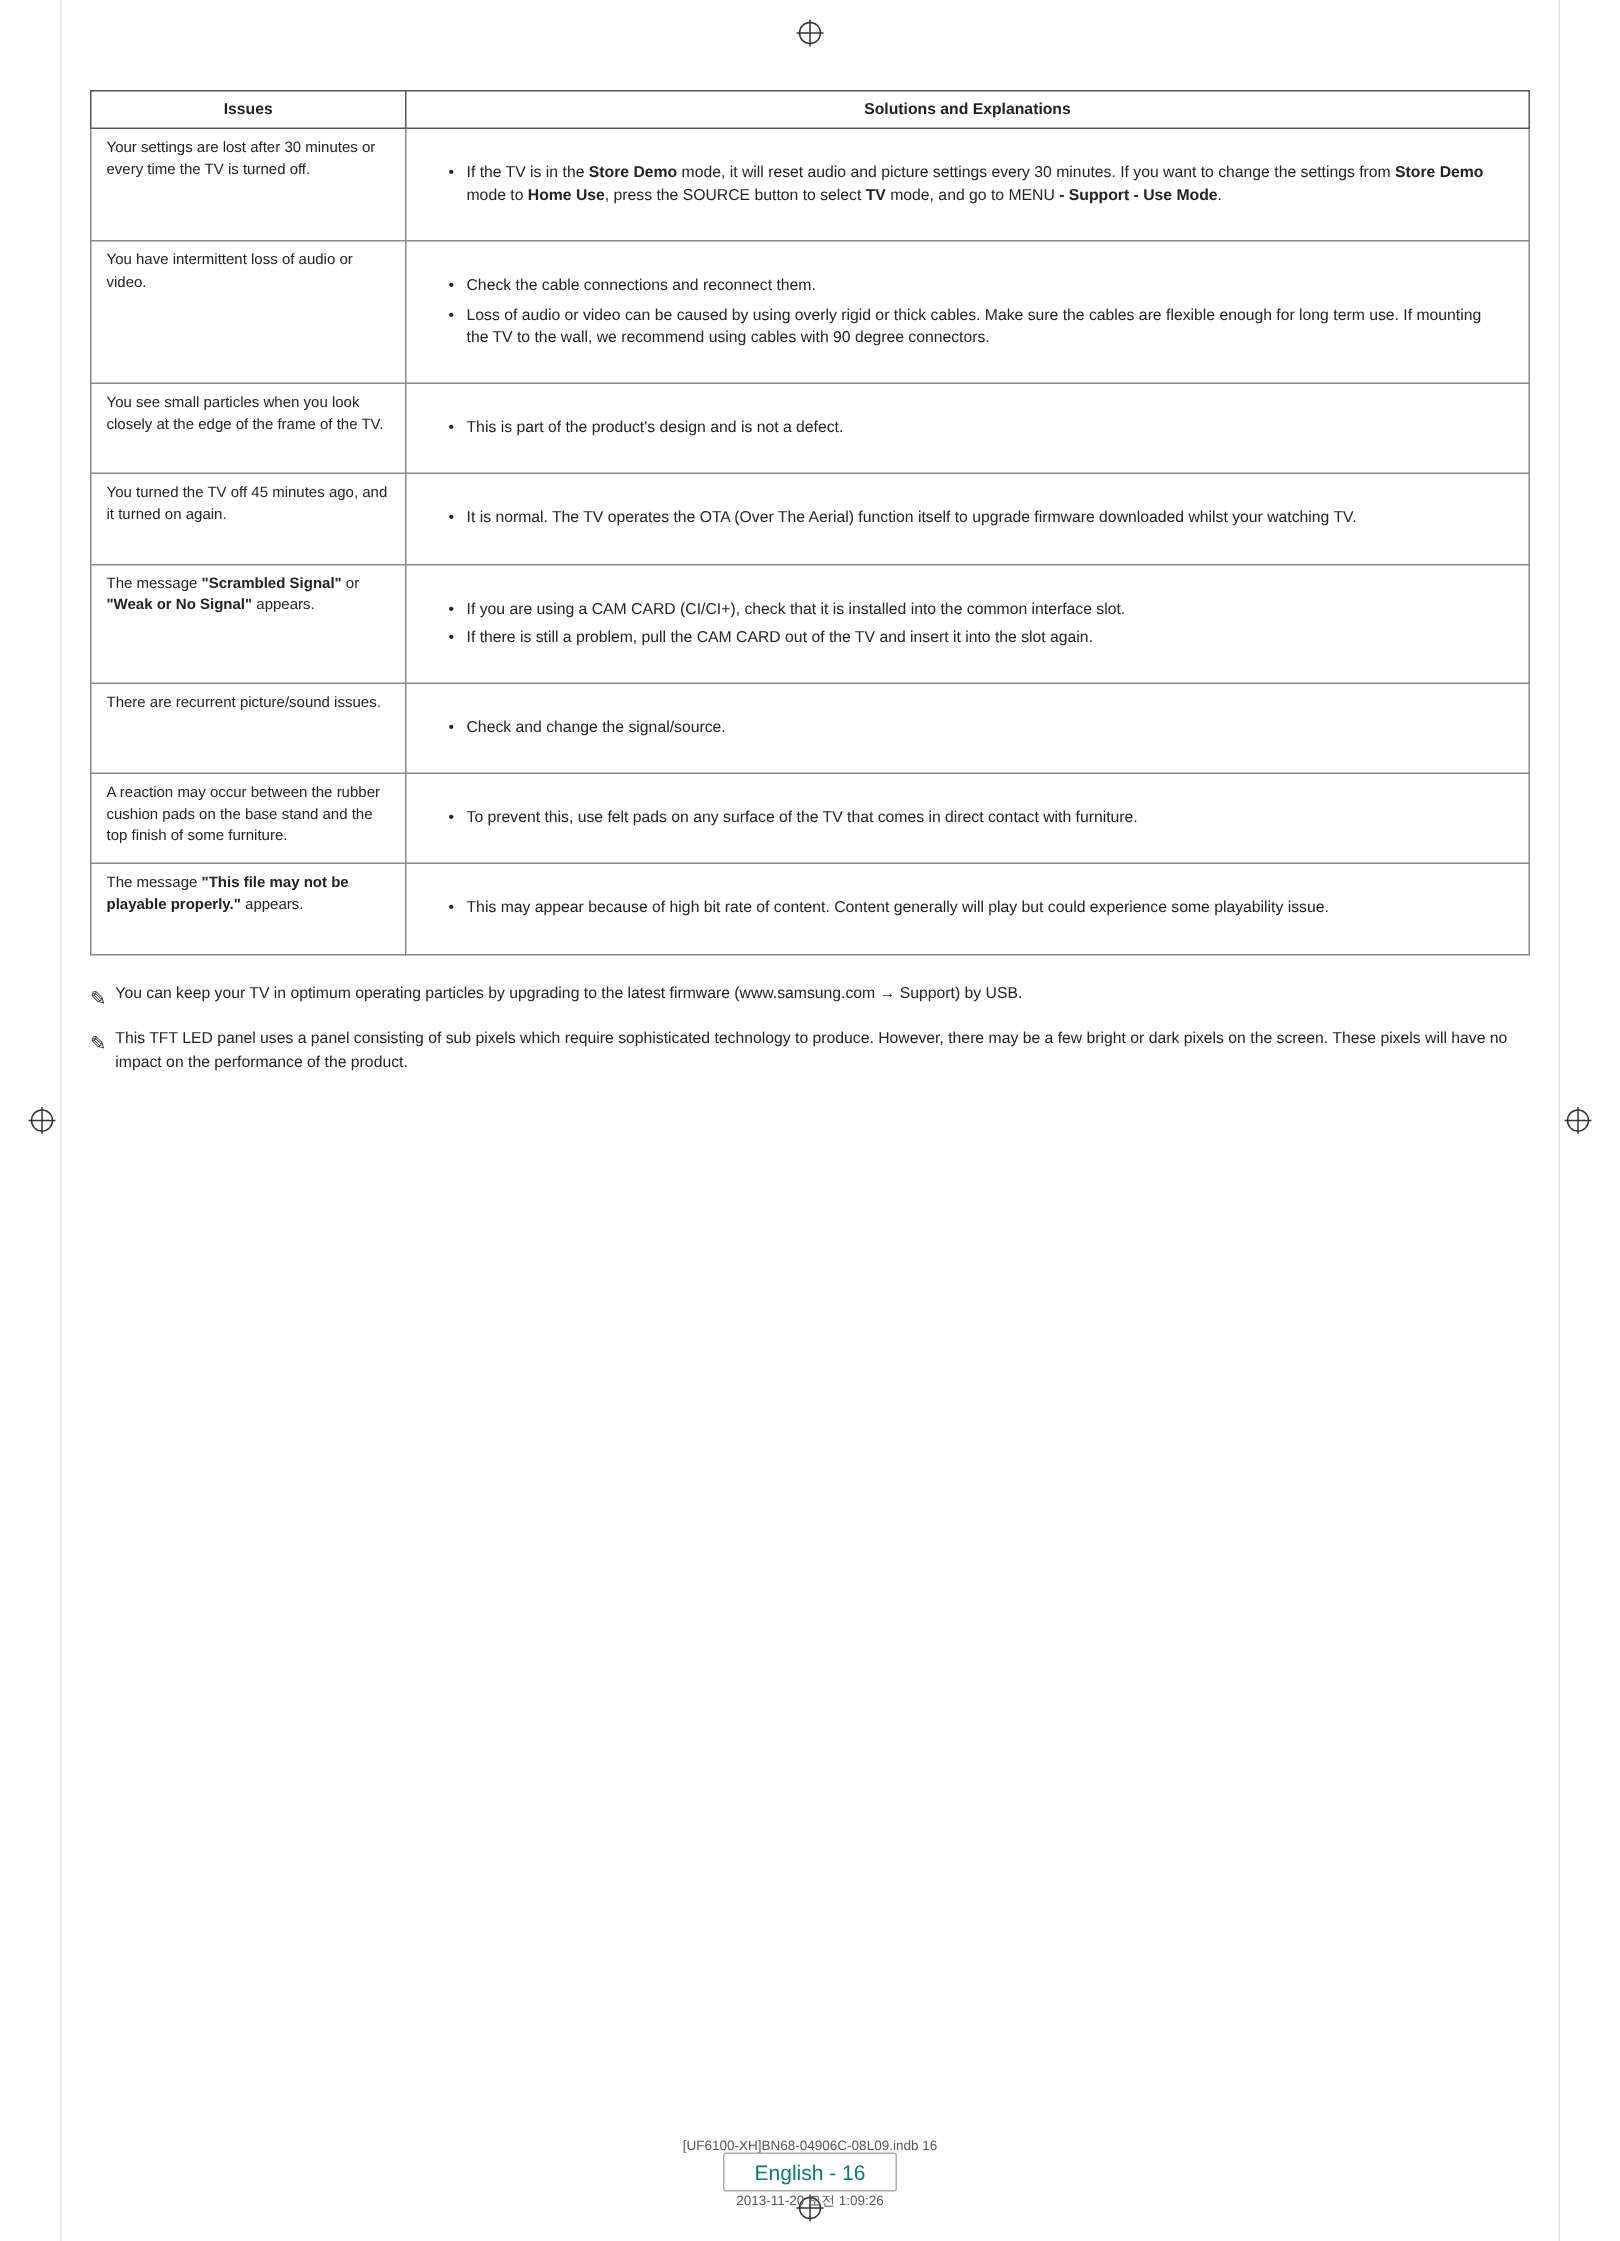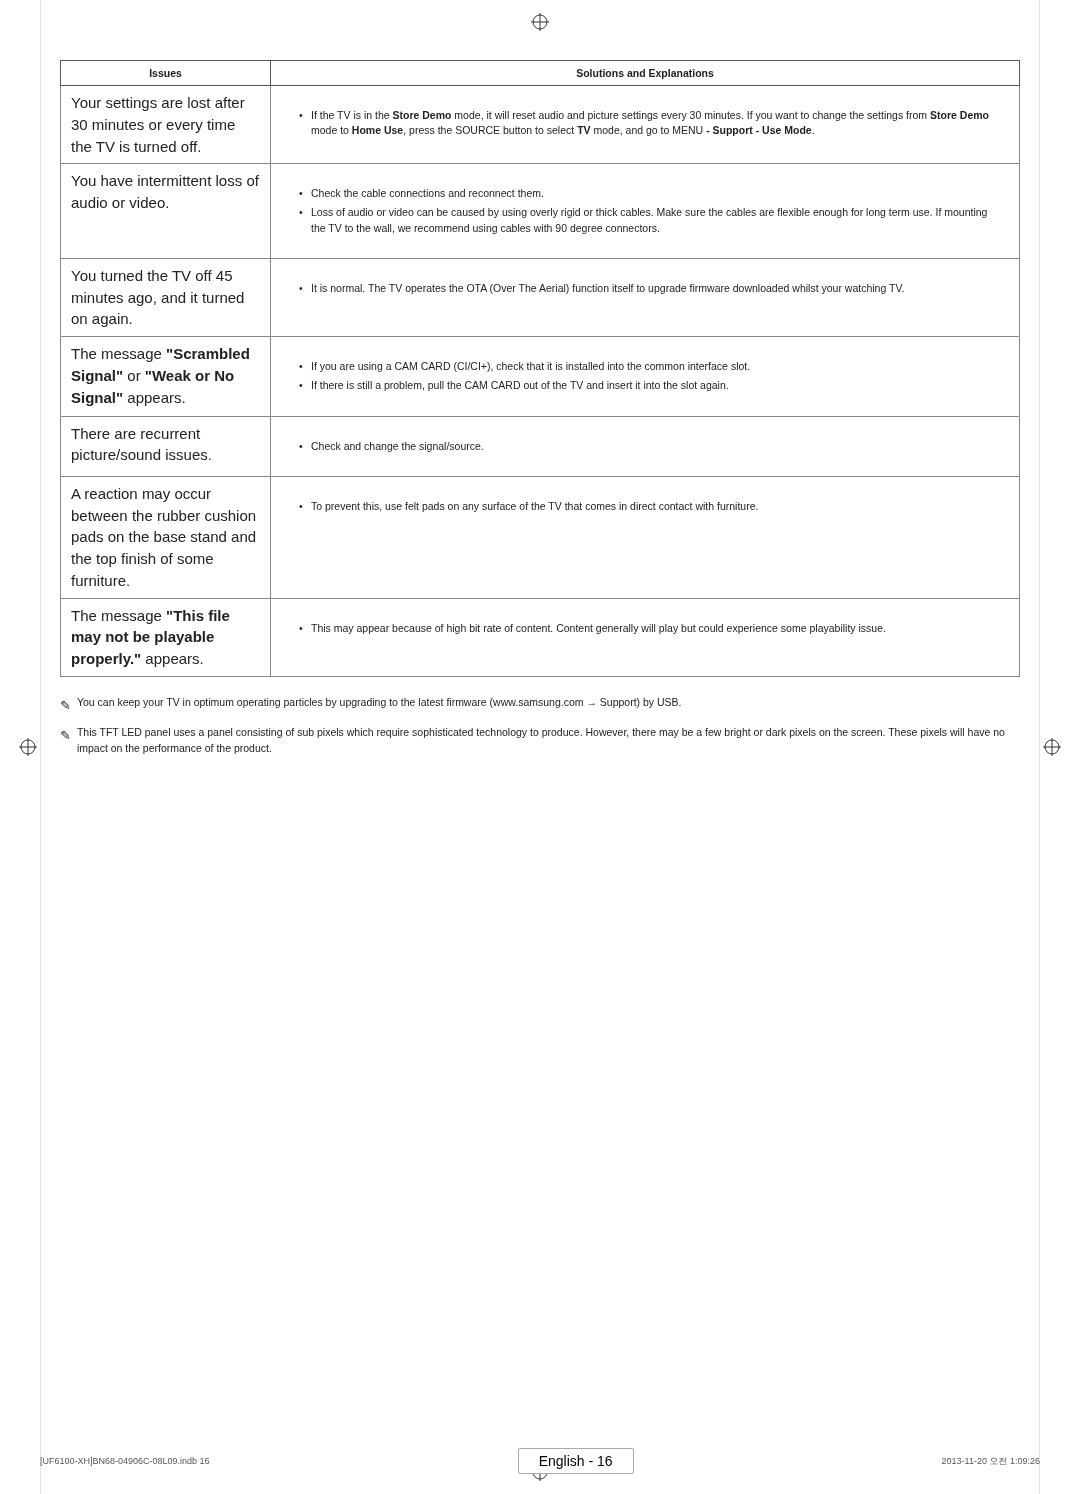--- a/index.html
+++ b/index.html
@@ -86,21 +86,21 @@
 
     .troubleshoot-table td {
       border: 1px solid #888;
       padding: 6px 10px;
       vertical-align: top;
       line-height: 1.45;
     }
 
     .troubleshoot-table td.issue-col {
       width: 210px;
-      font-size: 15px;
+      font-size: 10px;
     }
 
     .troubleshoot-table td.solution-col {
       font-size: 10.5px;
     }
 
     .bullet-list {
       list-style: none;
       padding: 0;
       margin: 16px;
@@ -149,31 +149,32 @@
       position: absolute;
       bottom: 20px;
       left: 0;
       right: 0;
       display: flex;
       align-items: center;
       justify-content: space-between;
       padding: 0 40px;
       font-size: 9px;
       color: #555;
+      flex-direction: column;
     }
 
     .page-footer-left {
       font-size: 9px;
     }
 
     .page-number-box {
       text-align: center;
       font-size: 14px;
       font-weight: normal;
-      color: #000000;
+      color: #0f766e;
       border: 1px solid #aaa;
       padding: 4px 20px;
       background: #fff;
       border-radius: 2px;
     }
 
     .page-footer-right {
       font-size: 9px;
     }
 
@@ -267,20 +268,30 @@
             <span>You have intermittent loss of audio or video.</span>
           </td>
           <td class="solution-col">
             <ul class="bullet-list">
               <li>Check the cable connections and reconnect them.</li>
               <li>Loss of audio or video can be caused by using overly rigid or thick cables. Make sure the cables are flexible enough for long term use. If mounting the TV to the wall, we recommend using cables with 90 degree connectors.</li>
             </ul>
           </td>
         </tr>
 
+        <tr>
+          <td class="issue-col">
+            <span>You see small particles when you look closely at the edge of the frame of the TV.</span>
+          </td>
+          <td class="solution-col">
+            <ul class="bullet-list">
+              <li>This is part of the product's design and is not a defect.</li>
+            </ul>
+          </td>
+        </tr>
 
 
         <tr>
           <td class="issue-col">
             <span>You turned the TV off 45 minutes ago, and it turned on again.</span>
           </td>
           <td class="solution-col">
             <ul class="bullet-list">
               <li>It is normal. The TV operates the OTA (Over The Aerial) function itself to upgrade firmware downloaded whilst your watching TV.</li>
             </ul>

